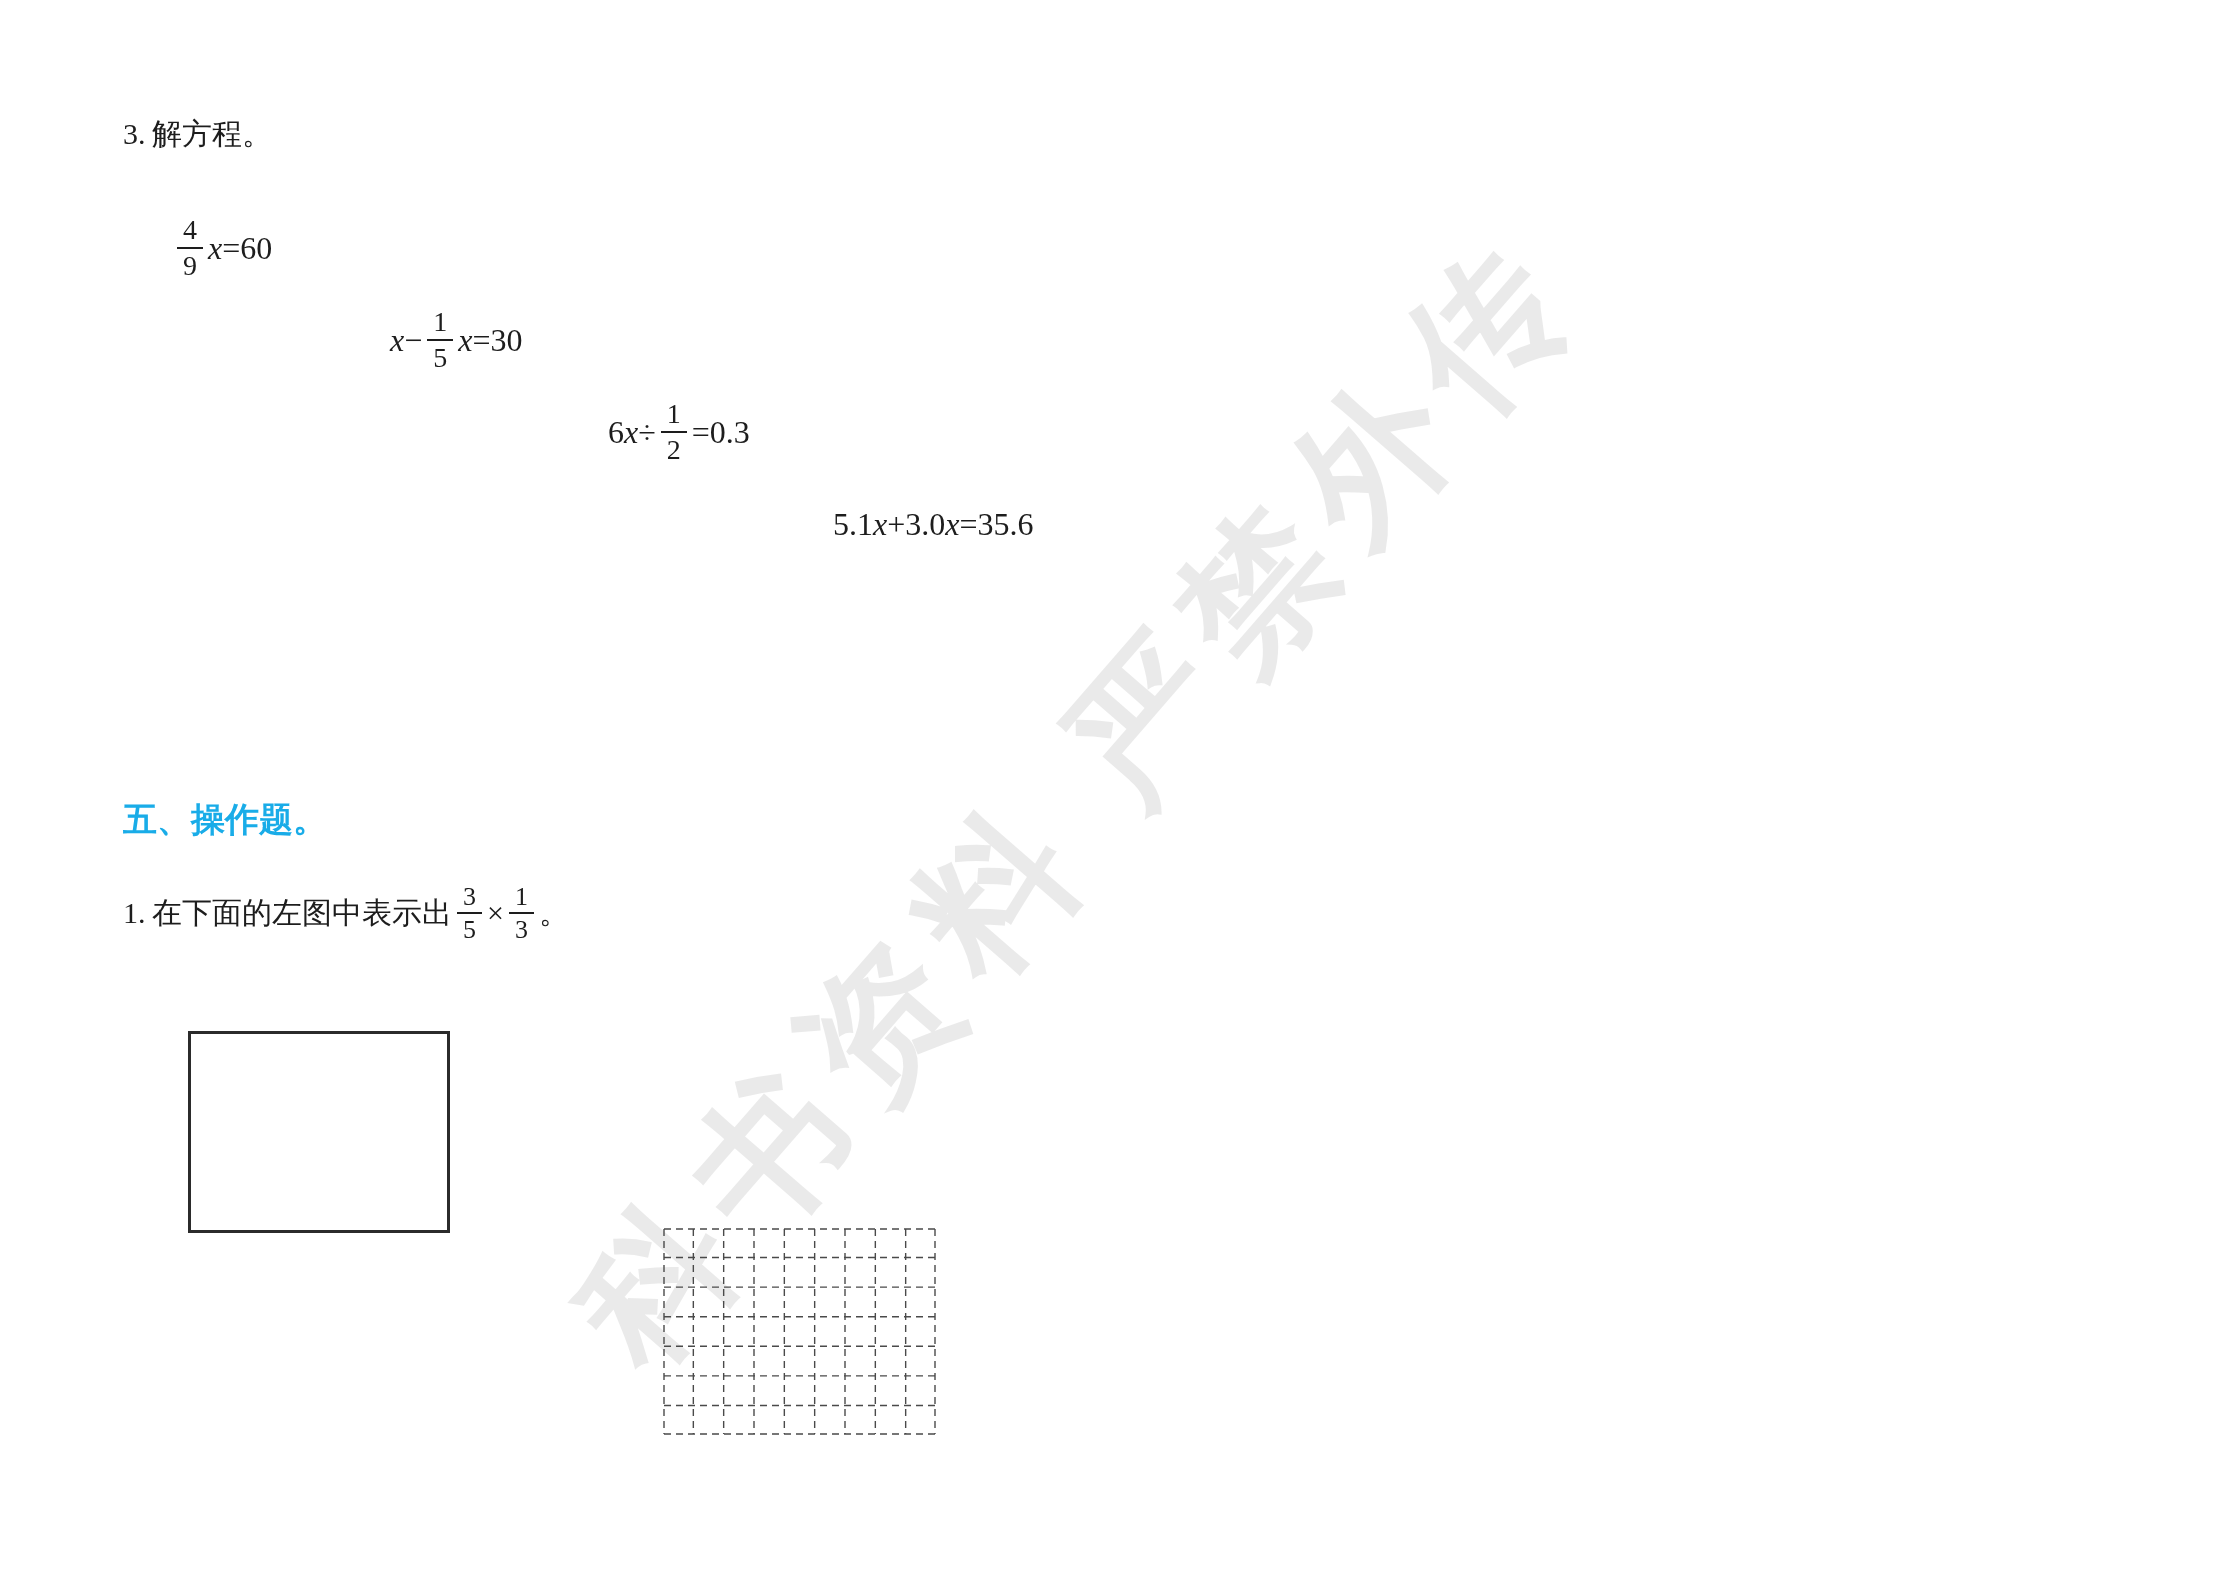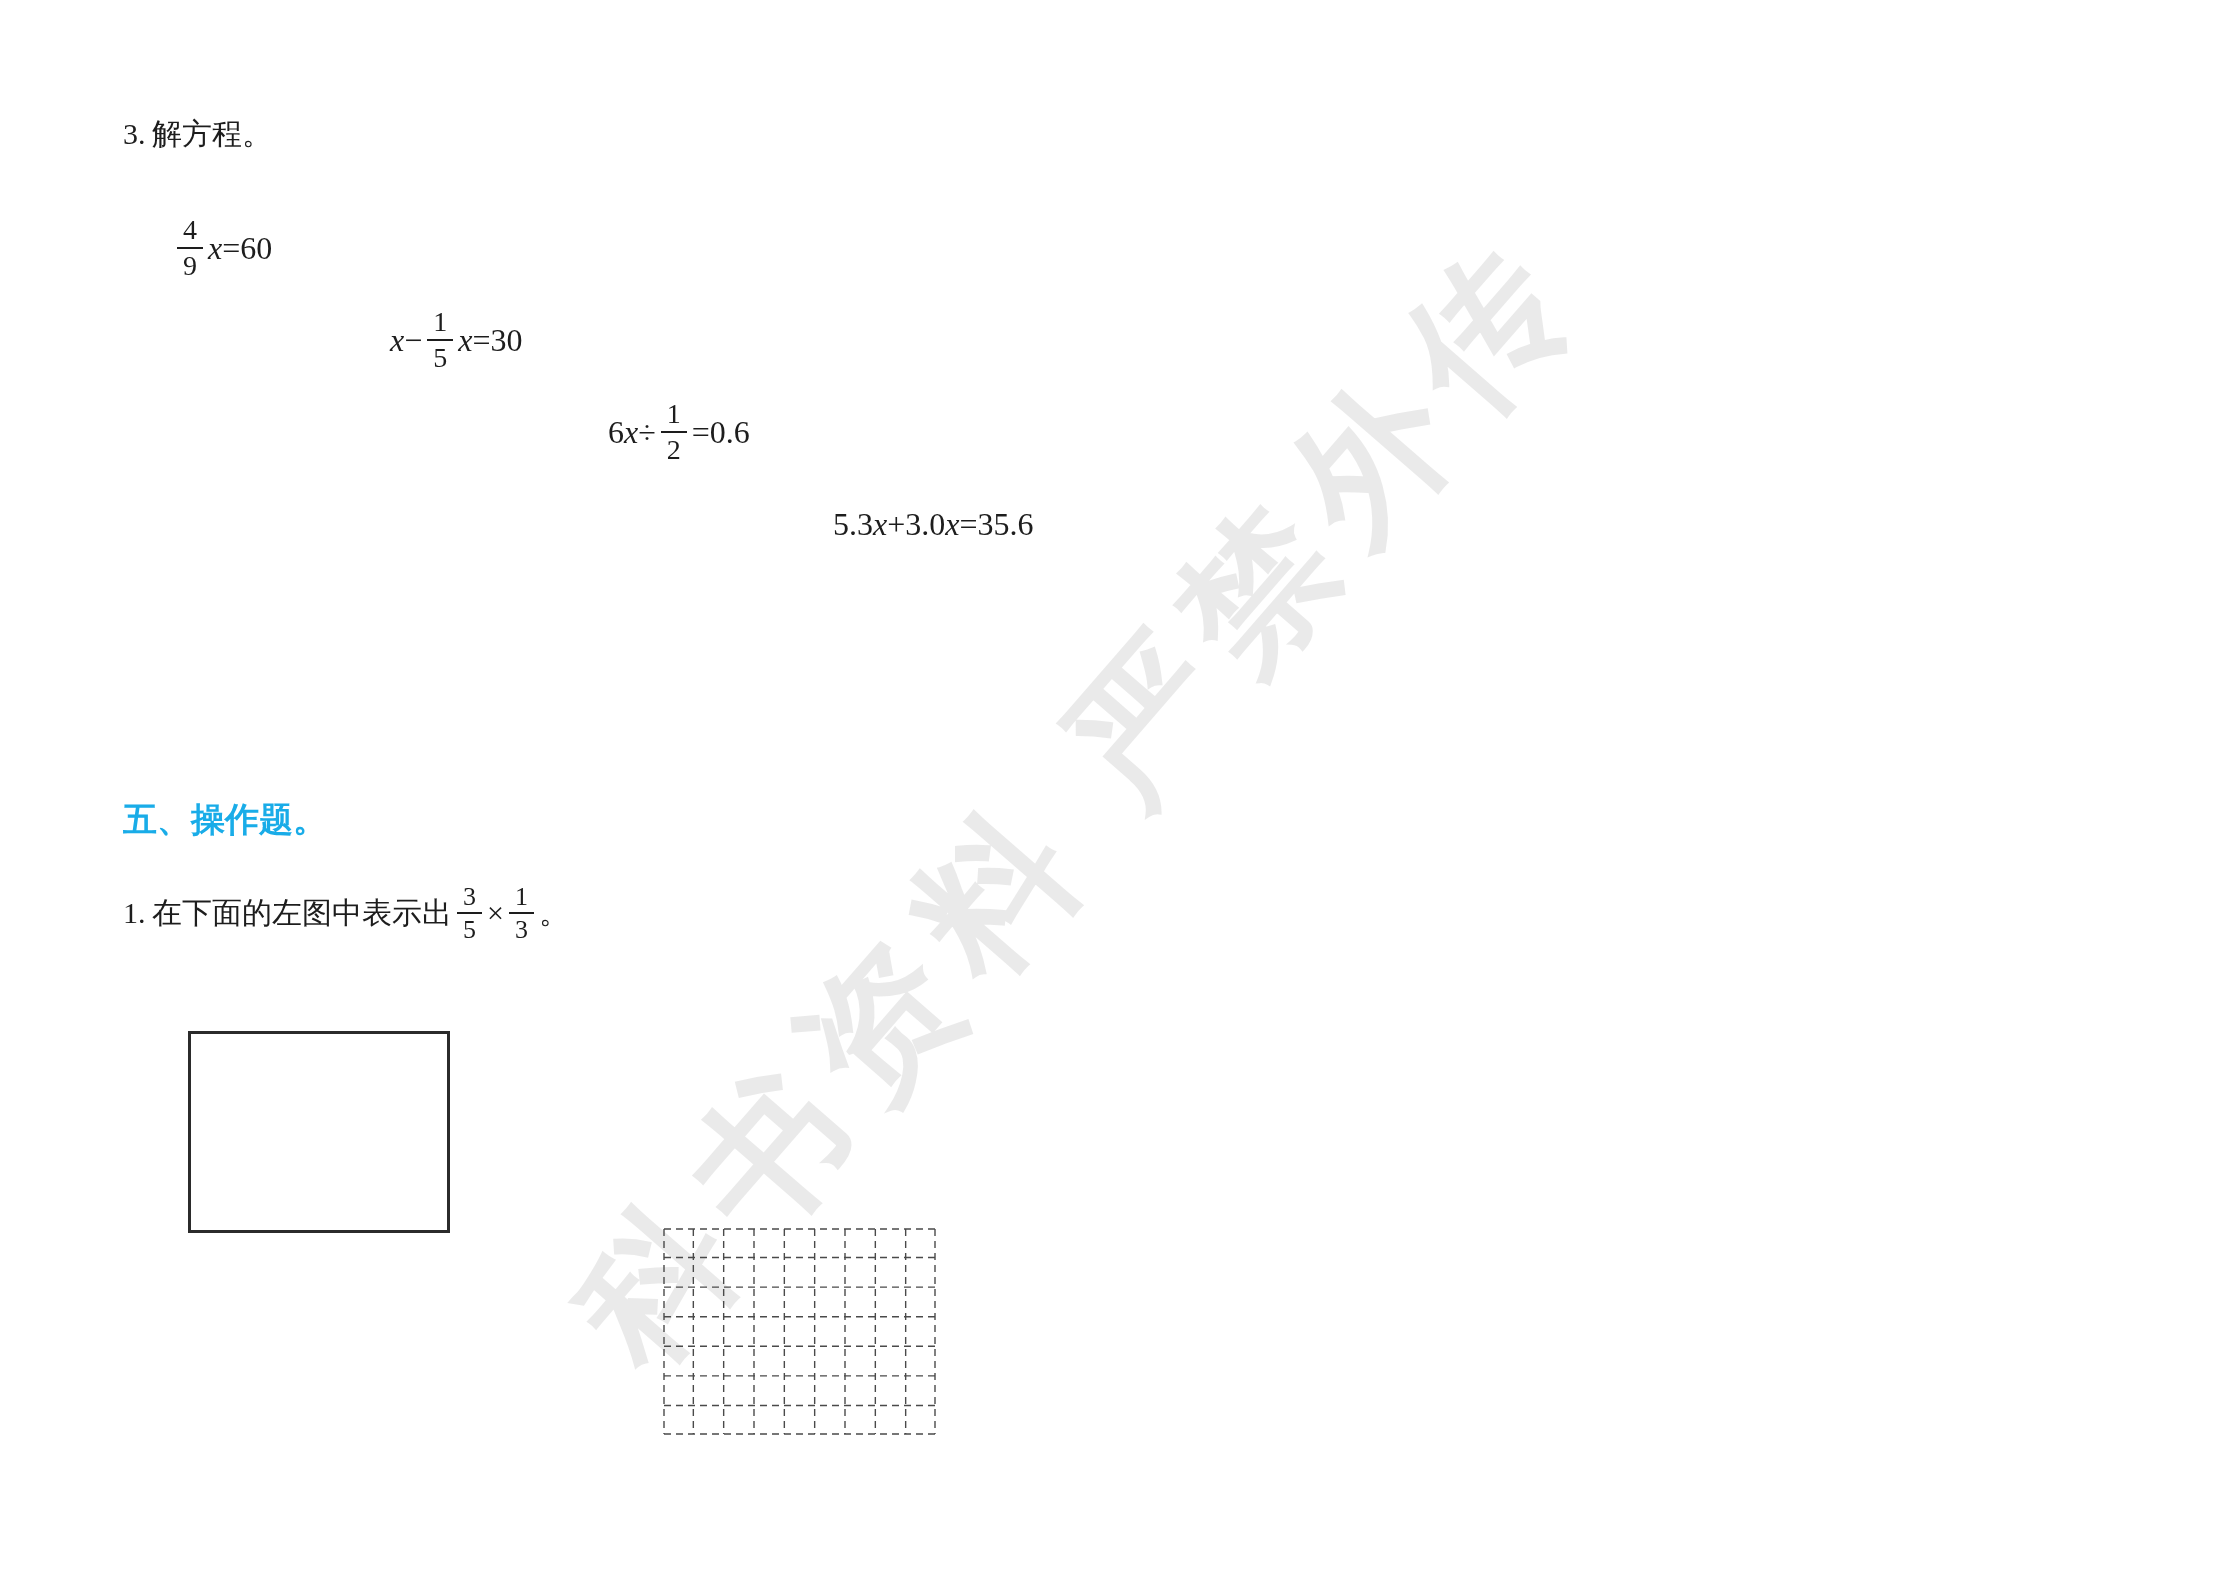--- a/index.html
+++ b/index.html
@@ -55,24 +55,24 @@
       <span>=30</span>
   </div>
   <div class="abs eq fg" style="left:608px;top:158px;">
     <span>6</span>
       <i>x</i>
       <span>÷</span>
       <span class="fr">
         <span class="fn">1</span>
         <span class="fd">2</span>
       </span>
-      <span>=0.6</span>
+      <span>=0.3</span>
   </div>
   <div class="abs eq fg" style="left:833px;top:158px;">
-    <span>5.3</span>
+    <span>5.1</span>
       <i>x</i>
       <span>+3.0</span>
       <i>x</i>
       <span>=35.6</span>
   </div>
 
   <div class="abs head fg" style="left:123px;top:388px;color:#19ace8;">五、操作题。</div>
 
   <div class="abs flexline t fg" style="left:123px;top:430px;height:62px;">
     <span class="no">1.</span>

